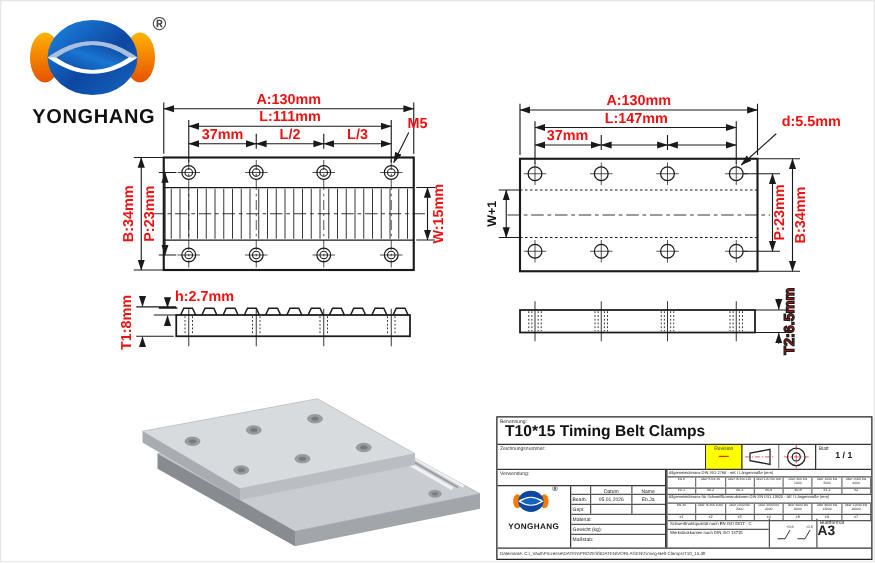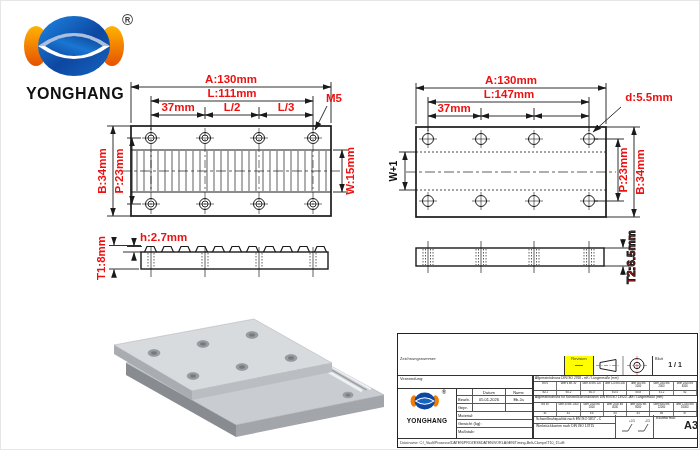--- a/index.html
+++ b/index.html
@@ -27,21 +27,21 @@
   .mini-brand{position:absolute;left:0;top:0;width:100%;text-align:center;}
   .mini-name{font-size:6.5px;font-weight:bold;color:#111;letter-spacing:.3px;}
   .itab{position:absolute;font-size:4px;}
   .irow{display:flex;border-bottom:.5px solid #555;}
   .ic{border-right:.5px solid #555;padding:1px 1px;overflow:hidden;white-space:nowrap;}
   .tol-h{font-size:3.2px;line-height:3.6px;padding:.5px 1px;border-bottom:.5px solid #555;}
   .tgrid{display:grid;grid-template-columns:repeat(7,1fr);border-bottom:.5px solid #555;}
   .tgrid div{font-size:2.7px;line-height:3px;border-right:.5px solid #777;padding:.5px;text-align:center;overflow:hidden;}
   .tval div{font-size:3px;line-height:3.4px;}
   .weld{font-size:3.4px;line-height:4px;padding:2px;}
-  .a3{font-size:11px;font-weight:bold;text-align:right;line-height:11px;}
+  .a3{font-size:11px;font-weight:bold;text-align:left;line-height:11px;}
   .fname{position:absolute;left:0;top:104px;width:299px;height:9px;border-top:1px solid #333;
          font-size:3.6px;color:#333;padding:1.5px 0 0 2px;white-space:nowrap;overflow:hidden;}
 </style>
 </head>
 <body>
 
 <div class="page">
 
   <div class="brand">
     <svg width="120" height="78" viewBox="0 0 120 78">
@@ -254,20 +254,24 @@
         <ellipse cx="97" cy="75" rx="3" ry="1.7" fill="#76797d"></ellipse>
       <ellipse cx="146" cy="66" rx="3" ry="1.7" fill="#76797d"></ellipse>
         <ellipse cx="195" cy="57" rx="3" ry="1.7" fill="#76797d"></ellipse>
       <ellipse cx="252" cy="94" rx="5" ry="2.8"></ellipse>
         <ellipse cx="252" cy="94" rx="2.4" ry="1.3" fill="#76797d"></ellipse>
     </g>
   </svg>
 
   <div class="tb">
 
+    <div class="cell" style="left:0;top:0;width:299px;height:22px;border-right:none;">
+      <div class="lab">Benennung:</div>
+      <div class="tb-title">T10*15 Timing Belt Clamps</div>
+    </div>
 
     <div class="cell" style="left:0;top:22px;width:167px;height:20px;">
       <div class="lab">Zeichnungsnummer:</div>
     </div>
     <div class="cell rev" style="left:167px;top:22px;width:29px;height:20px;">
       <div class="lab" style="padding-left:0;text-align:center;">Revision</div>
       <div class="dash">—</div>
     </div>
     <div class="cell" style="left:196px;top:22px;width:59px;height:20px;">
       <svg width="58" height="19" viewBox="0 0 58 19">

